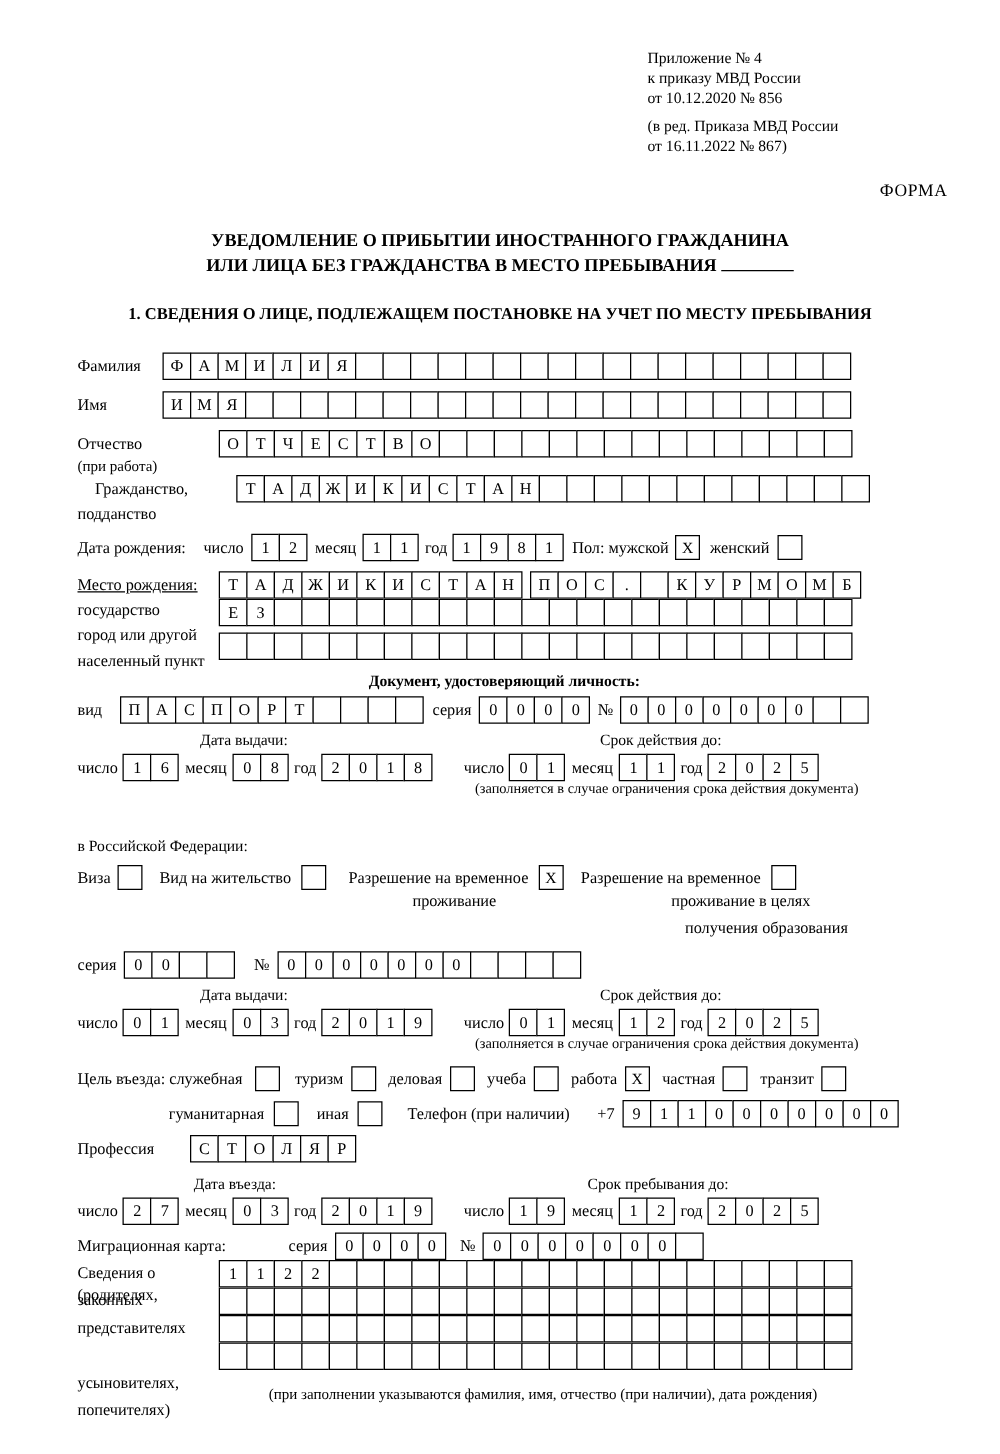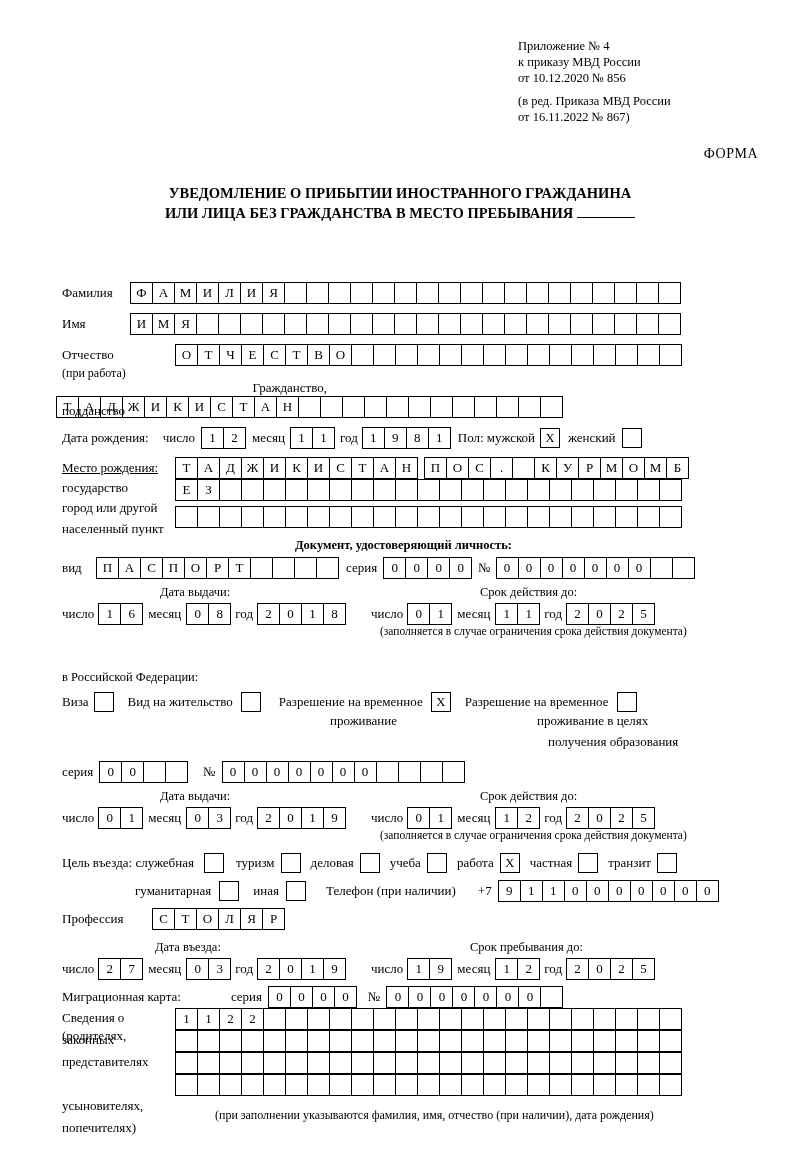--- a/index.html
+++ b/index.html
@@ -74,20 +74,21 @@
     <div>(в ред. Приказа МВД России</div>
     <div>от 16.11.2022 № 867)</div>
   </div>
   <div class="forma">ФОРМА</div>
 
   <div class="title">
     <div>УВЕДОМЛЕНИЕ О ПРИБЫТИИ ИНОСТРАННОГО ГРАЖДАНИНА</div>
     <div class="ln2"><span>ИЛИ ЛИЦА БЕЗ ГРАЖДАНСТВА В МЕСТО ПРЕБЫВАНИЯ</span> <span class="under"></span></div>
   </div>
 
+  <div class="sect1">1. СВЕДЕНИЯ О ЛИЦЕ, ПОДЛЕЖАЩЕМ ПОСТАНОВКЕ НА УЧЕТ ПО МЕСТУ ПРЕБЫВАНИЯ</div>
 
   <div class="row" style="top:282px;left:62px;">
     <span class="lbl" style="width:68px;">Фамилия</span>
     <span class="cells" id="c-surname">
         <span class="cell">Ф</span>
         <span class="cell">А</span>
         <span class="cell">М</span>
         <span class="cell">И</span>
         <span class="cell">Л</span>
         <span class="cell">И</span>
@@ -169,21 +170,21 @@
         <span class="cell"></span>
         <span class="cell"></span>
         <span class="cell"></span>
         <span class="cell"></span>
       </span>
   </div>
   <div class="row" style="top:366px;left:62px;">
     <span class="lbl sm">(при работа)</span>
   </div>
 
-  <div class="row" style="top:380px;left:56px;flex-direction:column;">
+  <div class="row" style="top:380px;left:76px;">
     <span class="lbl" style="width:113px;">Гражданство,</span>
     <span class="cells" id="c-citizenship">
         <span class="cell">Т</span>
         <span class="cell">А</span>
         <span class="cell">Д</span>
         <span class="cell">Ж</span>
         <span class="cell">И</span>
         <span class="cell">К</span>
         <span class="cell">И</span>
         <span class="cell">С</span>

